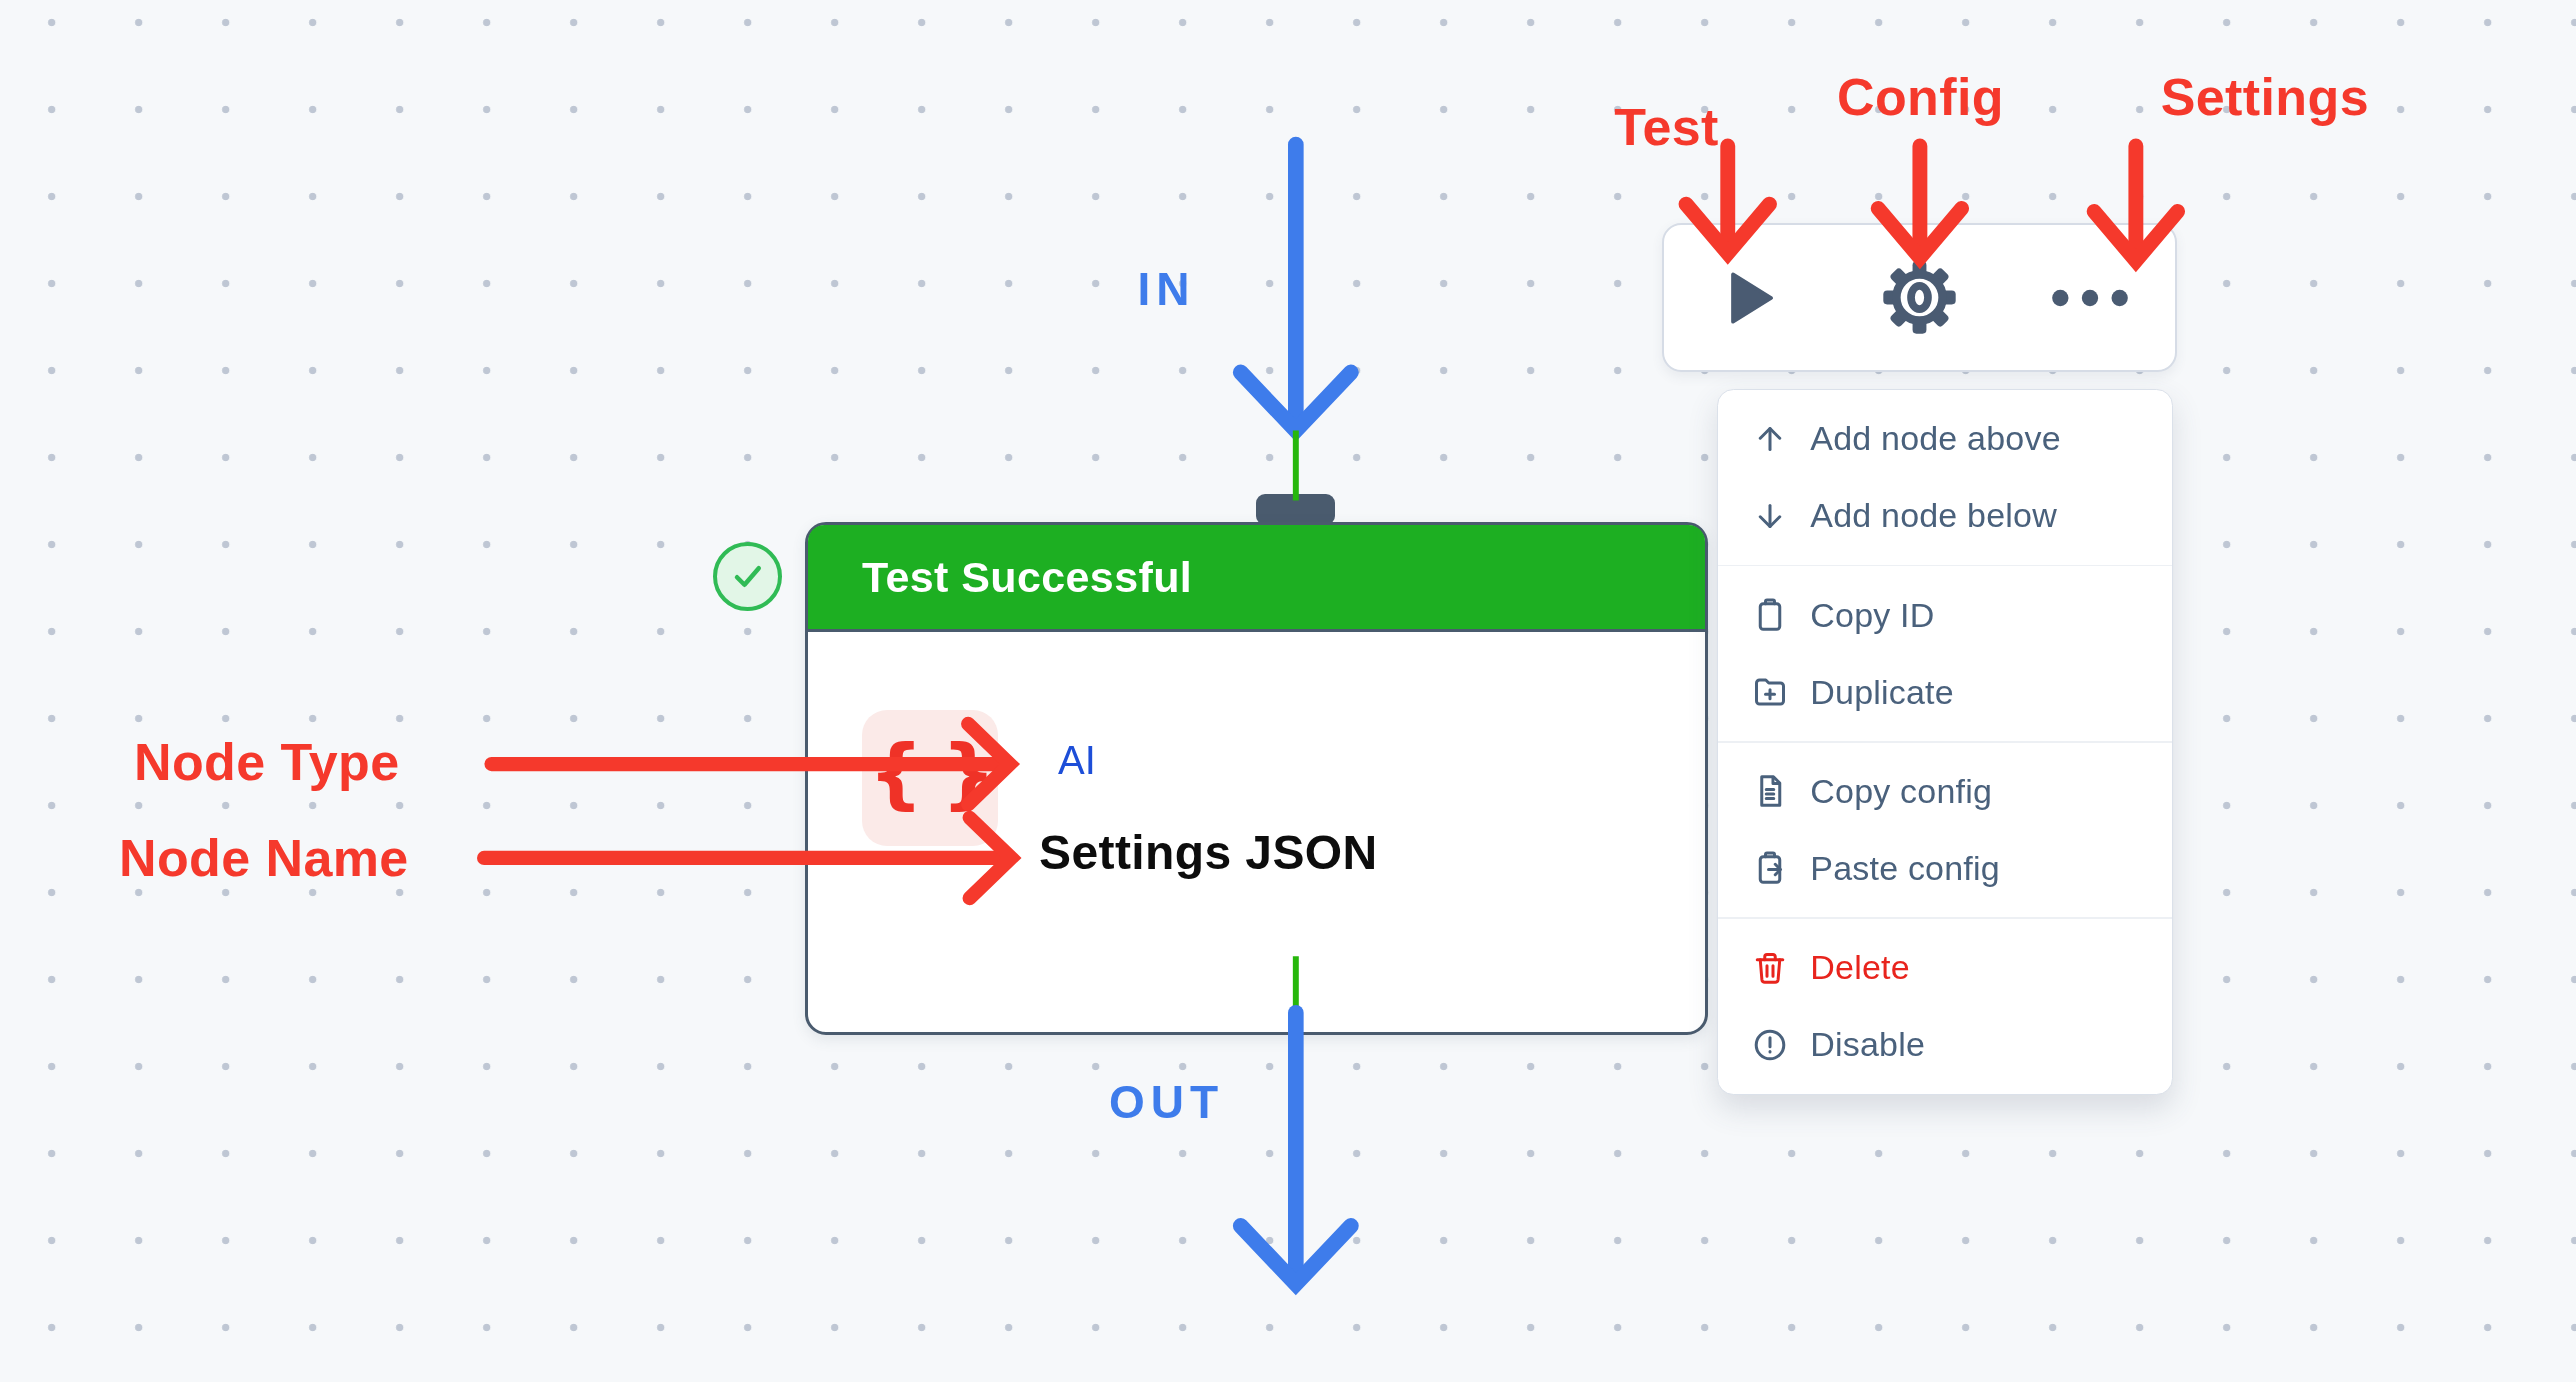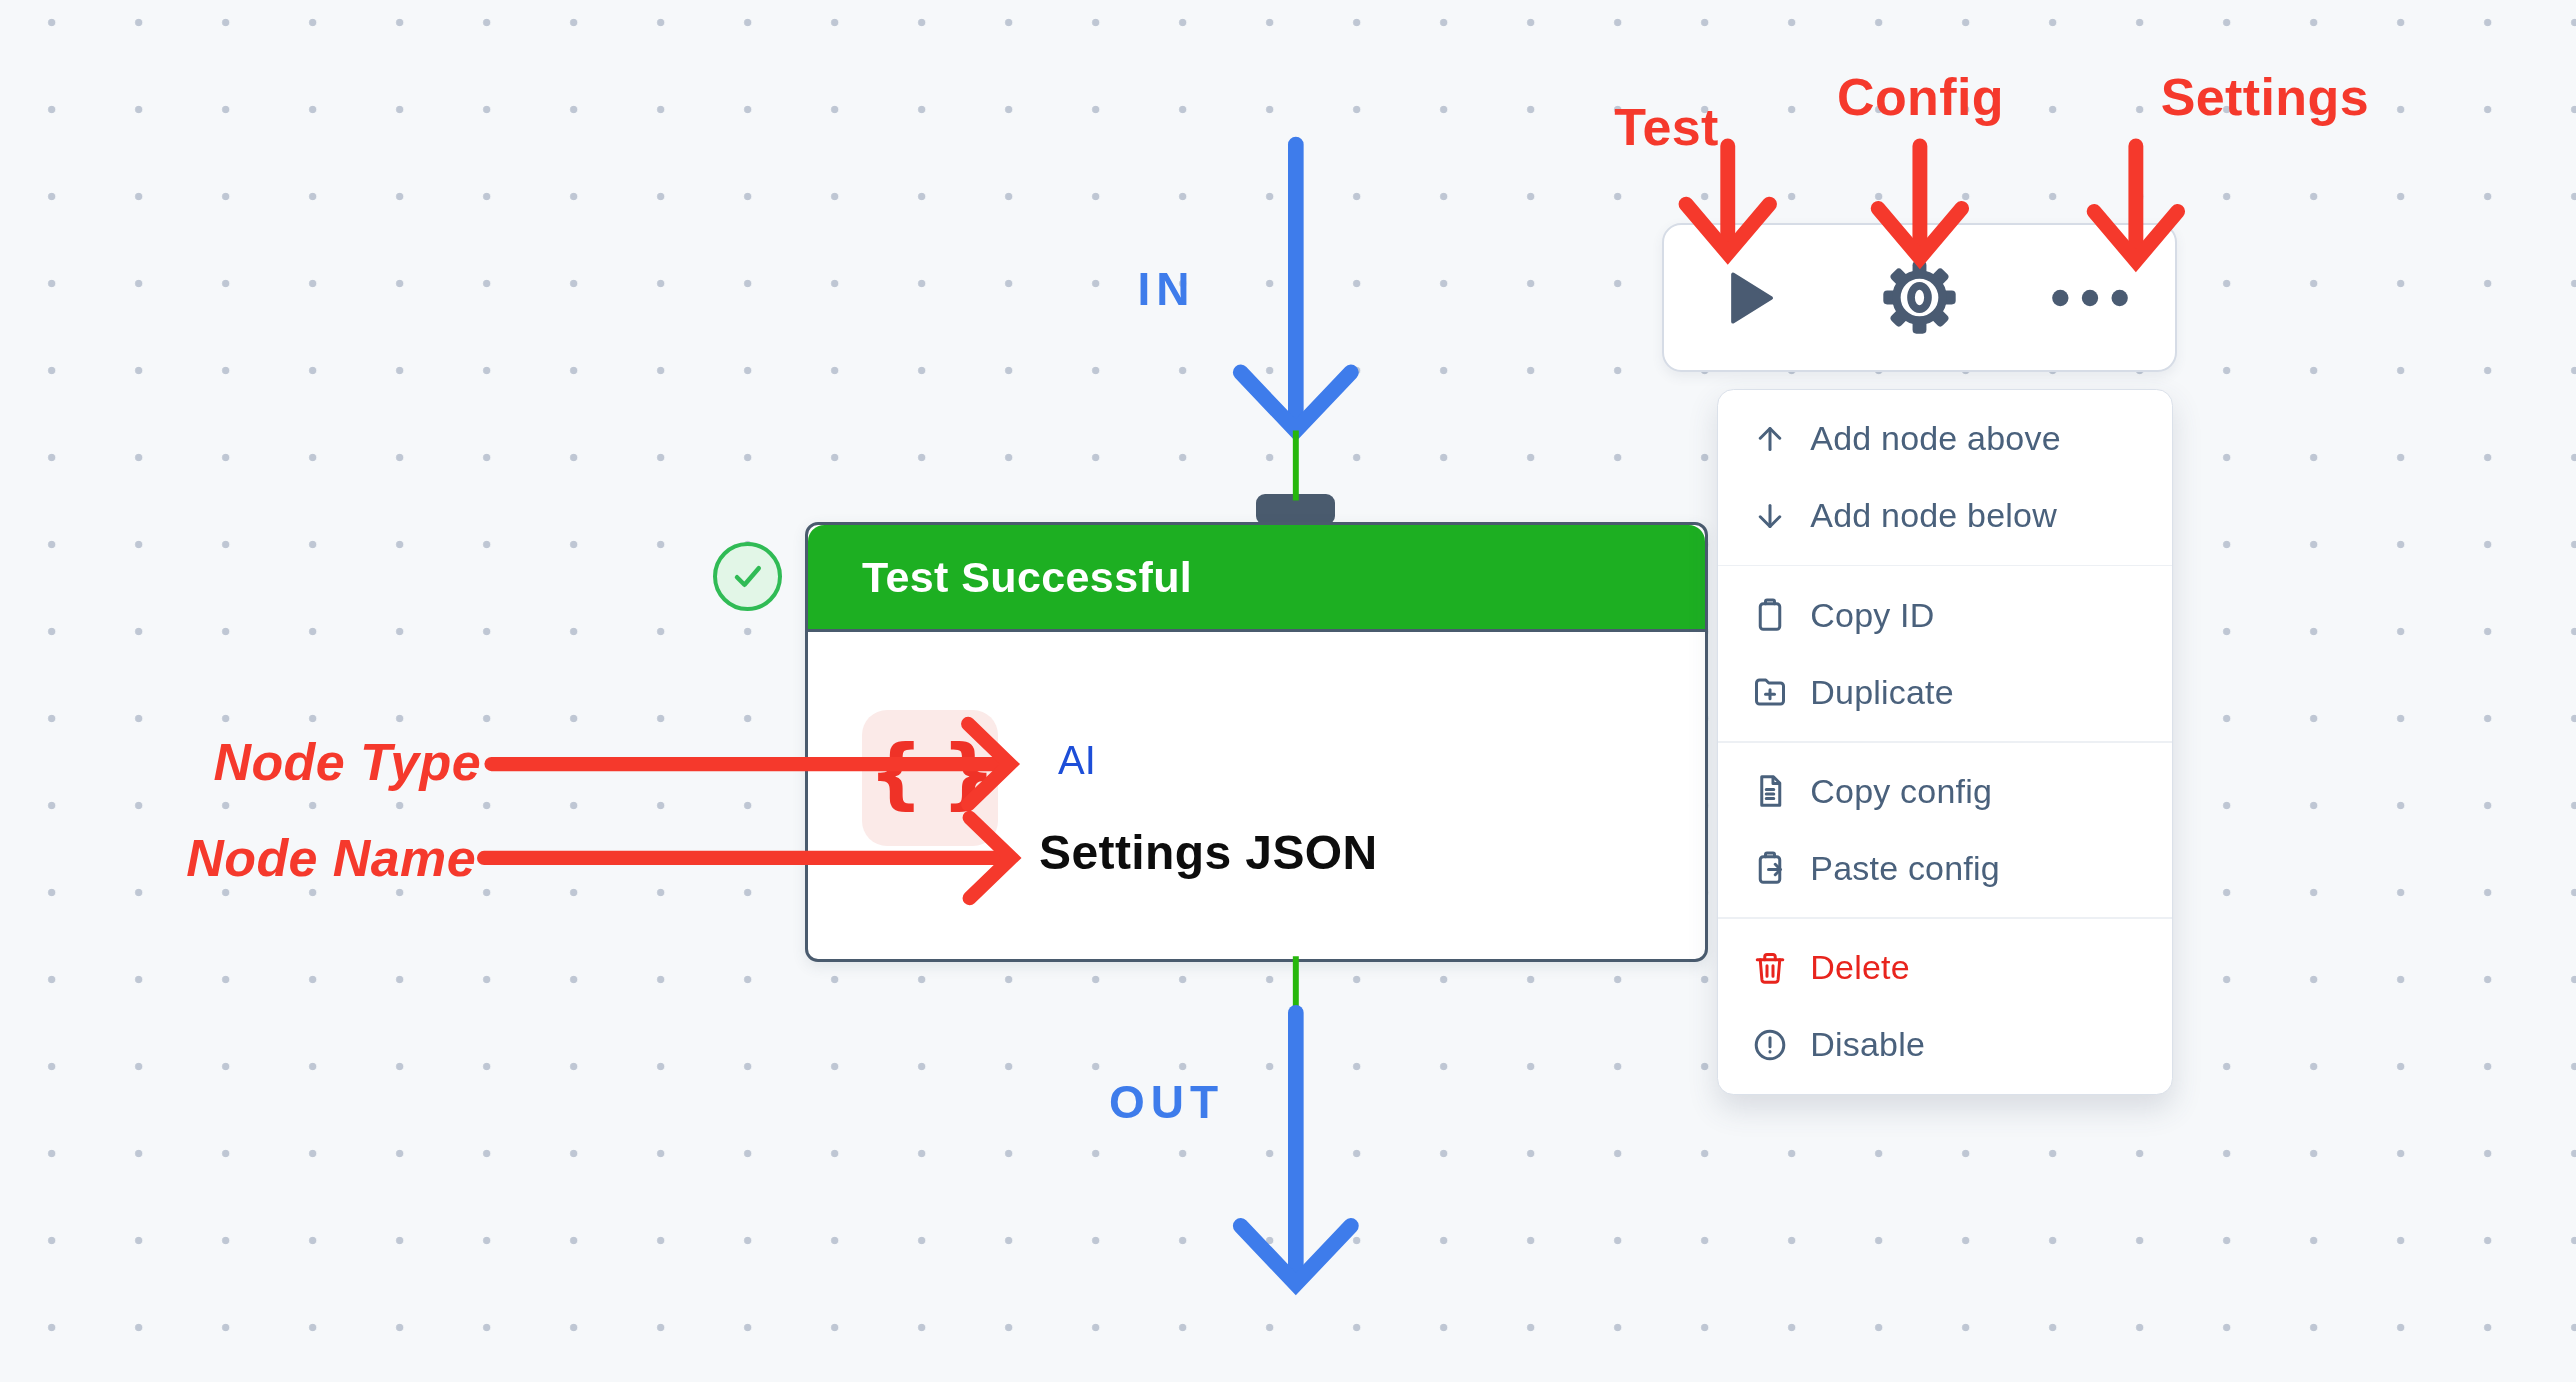--- a/index.html
+++ b/index.html
@@ -9,22 +9,22 @@
     background-image:radial-gradient(circle, rgba(154,166,186,.6) 3.4px, rgba(154,166,186,0) 4.1px);
     background-size:87px 87px;background-position:8.2px -21px;}
 
   
   #overlay{position:absolute;top:0;left:0;z-index:6;pointer-events:none;}
 
   
   .handle{position:absolute;width:79px;height:31px;background:#4a5b6e;border-radius:9px;z-index:1;}
 
   
-  #node{position:absolute;left:805px;top:522px;width:903px;height:440px;background:#ffffff;
-    border:3.7px solid #4a5b6e;border-radius:13px;box-sizing:border-box;z-index:2;
+  #node{position:absolute;left:805px;top:522px;width:903px;height:513px;background:#ffffff;
+    border:3.7px solid #4a5b6e;border-radius:21px;box-sizing:border-box;z-index:2;
     box-shadow:0 4.5px 13.4px rgba(60,75,100,.10);}
   #node-header{position:absolute;top:0;left:0;right:0;height:104px;background:#1daf22;
     border-bottom:3.7px solid #4a5b6e;border-radius:16.4px 16.4px 0 0;}
   #node-header span{display:block;line-height:104px;padding-left:54px;color:#ffffff;
     font-size:43px;font-weight:700;letter-spacing:0.4px;}
   #type-tile{position:absolute;left:54px;top:185px;width:136px;height:136px;background:#fbeae8;
     border-radius:25px;display:flex;align-items:center;justify-content:center;}
   #type-tile span{font-family:"DejaVu Sans",sans-serif;font-size:77px;font-weight:700;color:#ef3227;
     letter-spacing:-4.5px;padding-bottom:10.4px;}
   #node-type{position:absolute;left:231px;top:212px;height:46px;line-height:46px;font-size:40px;
@@ -54,21 +54,21 @@
   .mi-icon{width:36px;height:36px;flex:0 0 36px;margin-right:22.3px;display:flex;align-items:center;justify-content:center;}
   .mi-icon svg{width:36px;height:36px;stroke:currentColor;fill:none;stroke-width:2;
     stroke-linecap:round;stroke-linejoin:round;}
   .mi-label{font-size:34px;font-weight:500;letter-spacing:0.2px;text-align:center;}
 
   
   .red-label{position:absolute;color:#f5392c;font-weight:700;font-size:52px;line-height:63px;
     text-align:center;letter-spacing:0.4px;z-index:7;}
   .blue-label{position:absolute;color:#3e7ceb;font-weight:700;font-size:46px;line-height:54px;
     text-align:center;letter-spacing:6px;z-index:7;}
-  .right-align{text-align:right;font-style:italic;}
+  .right-align{text-align:left;}
 </style>
 </head>
 <body>
 
 <div id="stage">
 
   <svg id="overlay" width="2576" height="1383" viewBox="0 0 3459 1857">
 
     <g stroke="#3e7ceb" stroke-width="21" stroke-linecap="round" fill="none">
       <path d="M1740 194 V556"></path>

